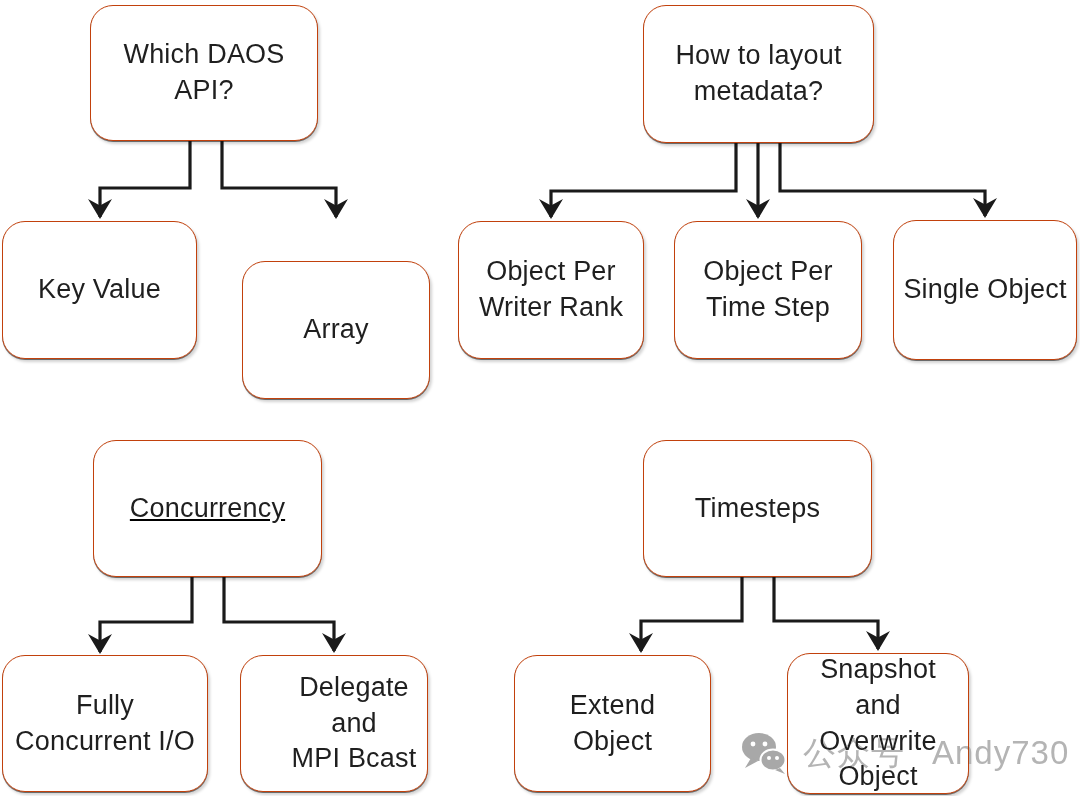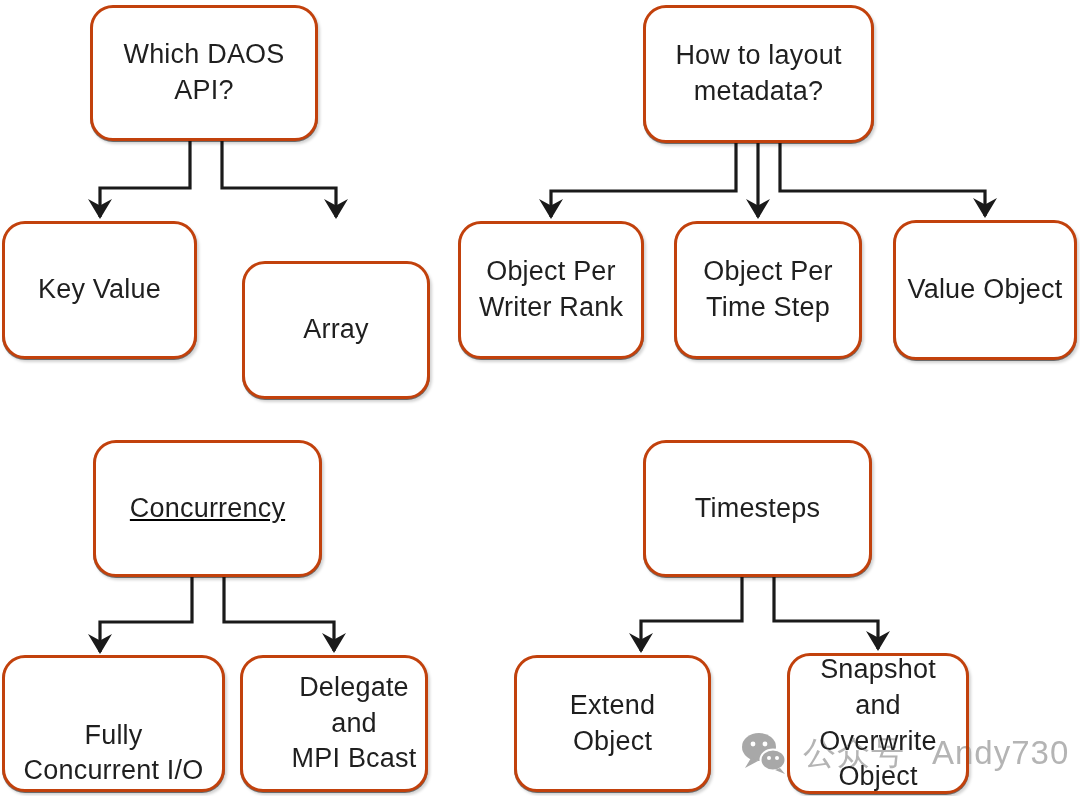--- a/index.html
+++ b/index.html
@@ -21,21 +21,21 @@
     position: absolute;
     left: 0; top: 0;
     width: 1080px;
     height: 796px;
     z-index: 1;
   }
   .node {
     position: absolute;
     box-sizing: border-box;
     background: #ffffff;
-    border: 3px solid #c2410c;
+    border: 1px solid #c2410c;
     border-radius: 23px;
     box-shadow: 2px 3px 3px rgba(0,0,0,0.18), 0 1px 0 rgba(26,26,26,0.55);
     display: flex;
     align-items: center;
     justify-content: center;
     text-align: center;
     z-index: 2;
   }
   .node .label {
     white-space: pre-line;
@@ -110,27 +110,27 @@
   </div>
   <div class="node" style="left:458px; top:221px; width:186px; height:138px;">
     <span class="label">Object Per
 Writer Rank</span>
   </div>
   <div class="node" style="left:674px; top:221px; width:188px; height:138px;">
     <span class="label">Object Per
 Time Step</span>
   </div>
   <div class="node" style="left:893px; top:220px; width:184px; height:140px;">
-    <span class="label">Value Object</span>
+    <span class="label">Single Object</span>
   </div>
 
   <div class="node" style="left:93px; top:440px; width:229px; height:137px;text-decoration:underline;">
     <span class="label">Concurrency</span>
   </div>
-  <div class="node" style="left:2px; top:655px; width:223px; height:137px;align-items:flex-end;">
+  <div class="node" style="left:2px; top:655px; width:206px; height:137px;">
     <span class="label">Fully
 Concurrent I/O</span>
   </div>
   <div class="node" style="left:240px; top:655px; width:188px; height:137px;padding-left:40px;">
     <span class="label">Delegate and
 MPI Bcast</span>
   </div>
 
   <div class="node" style="left:643px; top:440px; width:229px; height:137px;">
     <span class="label">Timesteps</span>

